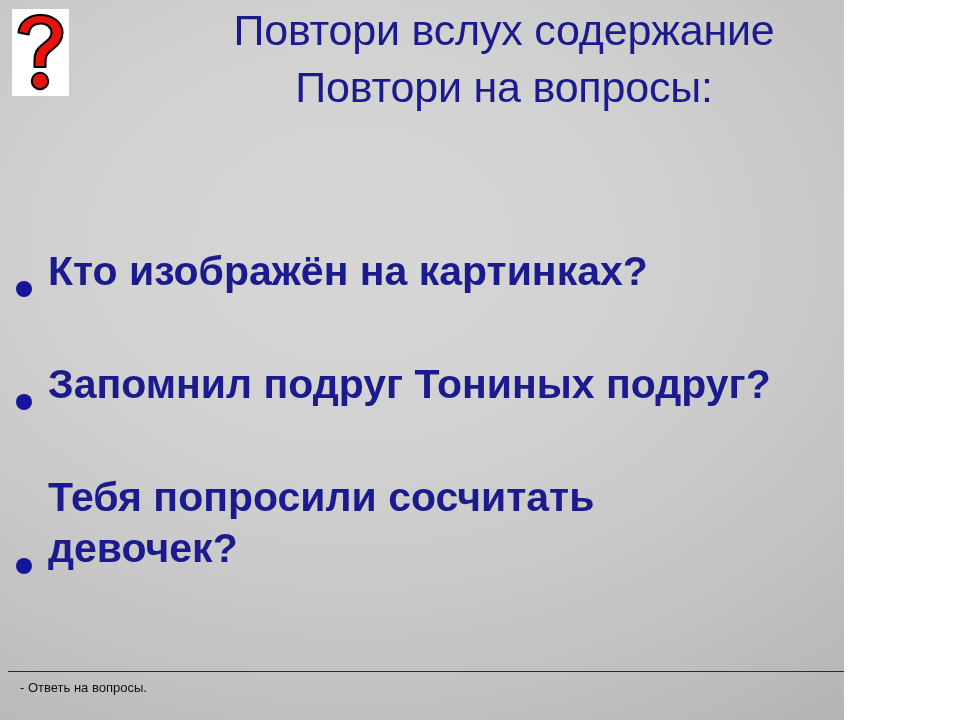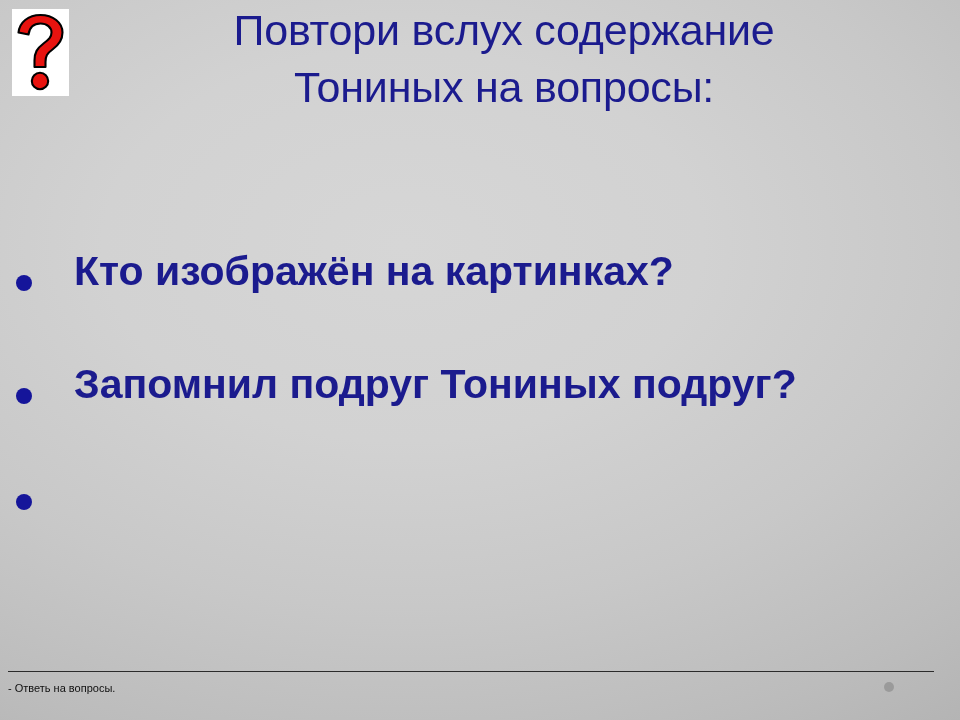--- a/index.html
+++ b/index.html
@@ -8,21 +8,21 @@
   }
   body {
     width: 960px;
     height: 720px;
     overflow: hidden;
     font-family: "Liberation Sans", sans-serif;
   }
 
   #slide {
     position: relative;
-    width: 960px;
+    width: 844px;
     height: 720px;
     box-sizing: border-box;
     background:
       radial-gradient(ellipse 120% 105% at 42% 34%,
         #d6d6d6 0%,
         #d2d2d2 26%,
         #c8c8c8 48%,
         #bcbcbc 68%,
         #b0b0b0 85%,
         #a6a6a6 100%);
@@ -66,23 +66,22 @@
   
   #bullet-list {
     position: absolute;
     left: 0px;
     top: 246px;
     width: 950px;
   }
   .bullet-row {
     position: relative;
     display: flex;
-    align-items: center;
+    align-items: flex-end;
     margin-bottom: 62px;
-    gap: 26px;
   }
   .bullet-marker {
     flex: 0 0 auto;
     width: 48px;
     display: flex;
     justify-content: center;
     padding-top: 22px;
   }
   .bullet-marker .dot {
     display: block;
@@ -107,24 +106,24 @@
   #footer-rule {
     position: absolute;
     left: 8px;
     top: 671px;
     width: 926px;
     height: 0;
     border-top: 1.6px solid #2b2b2b;
   }
   #footer-text {
     position: absolute;
-    left: 8px;
+    left: 20px;
     top: 678px;
     color: #101010;
-    font-size: 11px;
+    font-size: 13px;
     line-height: 20px;
     white-space: nowrap;
   }
   #footer-dot {
     position: absolute;
     left: 884px;
     top: 682px;
     width: 10px;
     height: 10px;
     border-radius: 50%;
@@ -150,21 +149,21 @@
                L 33.5 53
                C 33.5 47, 35 44.5, 40.5 40.5
                C 47.5 35.5, 50.5 31, 50.5 23.5
                C 50.5 13.5, 41 6, 28.5 6 Z" fill="#e8130f" stroke="#000000" stroke-width="2.1" stroke-linejoin="round"></path>
       <circle cx="28" cy="72" r="8.2" fill="#e8130f" stroke="#000000" stroke-width="2.1"></circle>
     </svg>
   </div>
 
   <div id="title-block">
     <span class="tline">Повтори вслух содержание</span>
-    <span class="tline">Тониных на вопросы:</span>
+    <span class="tline">Повтори на вопросы:</span>
   </div>
 
   <div id="bullet-list">
 
     <div class="bullet-row">
       <span class="bullet-marker">
         <span class="dot"></span>
       </span>
       <span class="bullet-text">Кто изображён на картинках?</span>
     </div>
@@ -173,20 +172,21 @@
       <span class="bullet-marker">
         <span class="dot"></span>
       </span>
       <span class="bullet-text">Запомнил подруг Тониных подруг?</span>
     </div>
 
     <div class="bullet-row wrap">
       <span class="bullet-marker">
         <span class="dot"></span>
       </span>
+      <span class="bullet-text">Тебя попросили сосчитать девочек?</span>
     </div>
 
   </div>
 
   <div id="footer-rule"></div>
   <div id="footer-text">- Ответь на вопросы.</div>
   <div id="footer-dot"></div>
 
 </div>
 

